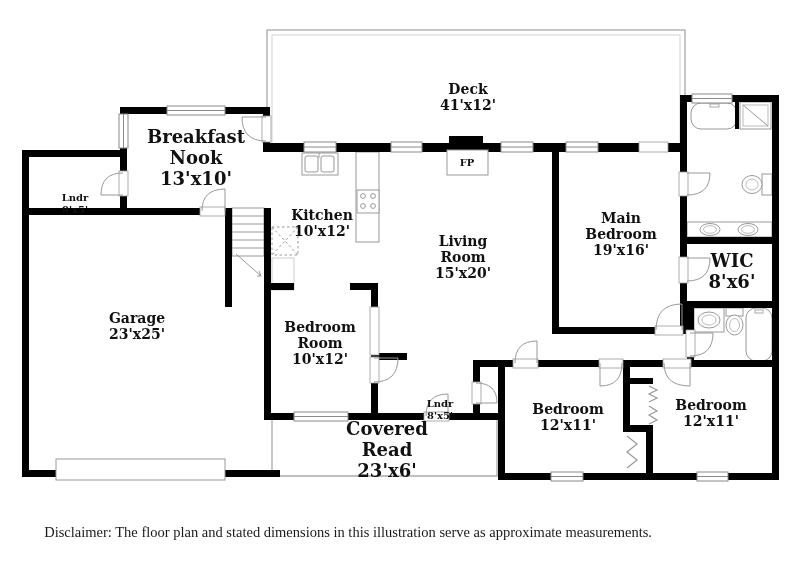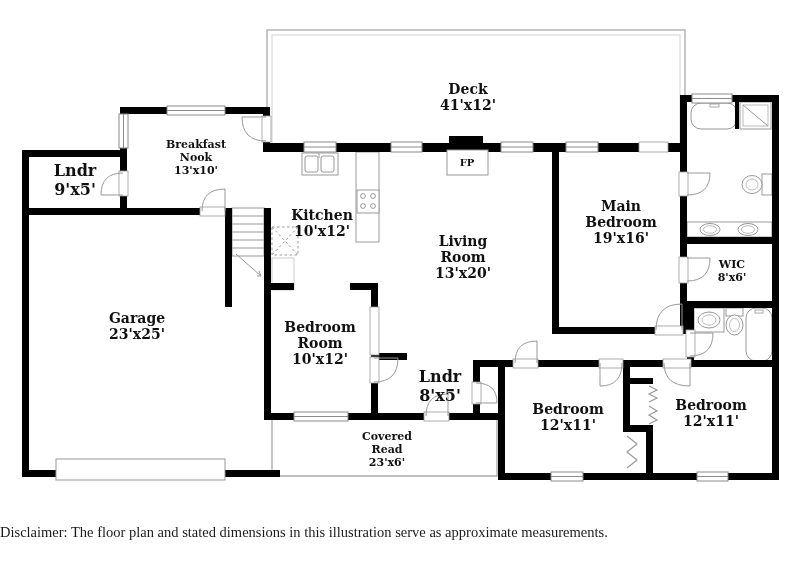--- a/index.html
+++ b/index.html
@@ -3,24 +3,24 @@
 <meta charset="utf-8">
 <style>
   html,body{margin:0;padding:0;background:#fff;}
   #plan{position:relative;width:800px;height:582px;background:#fff;overflow:hidden;
         font-family:"DejaVu Serif",serif;}
   svg{position:absolute;left:0;top:0;}
   .rlabel{position:absolute;transform:translate(-50%,-50%);text-align:center;
           font-weight:bold;color:#111;line-height:1.16;white-space:nowrap;
           font-family:"DejaVu Serif",serif;}
   .fs14{font-size:14px;text-align:center;}
-  .fs13{font-size:16px;}
-  .fs12{font-size:11px;}
+  .fs13{font-size:10px;margin-top:23px;}
+  .fs12{font-size:18px;}
   .fs9{font-size:10px;}
-  .disclaimer{position:absolute;left:0;width:652px;text-align:left;color:#1a1a1a;
+  .disclaimer{position:absolute;left:0;width:652px;text-align:right;color:#1a1a1a;
           font-family:"Liberation Serif",serif;font-size:14.5px;}
 </style>
 </head>
 <body>
 
 <div id="plan">
 
 <svg width="800" height="582" viewBox="0 0 800 582">
 
   <g fill="none">
@@ -224,23 +224,23 @@
     <div>Lndr</div>
       <div>9'x5'</div>
   </div>
   <div class="rlabel fs14" style="left:322px;top:223px">
     <div>Kitchen</div>
       <div>10'x12'</div>
   </div>
   <div class="rlabel fs14" style="left:463px;top:257px">
     <div>Living</div>
       <div>Room</div>
-      <div>13'x20'</div>
-  </div>
-  <div class="rlabel fs14" style="left:621px;top:222px">
+      <div>15'x20'</div>
+  </div>
+  <div class="rlabel fs14" style="left:621px;top:234px">
     <div>Main</div>
       <div>Bedroom</div>
       <div>19'x16'</div>
   </div>
   <div class="rlabel fs12" style="left:732px;top:272px">
     <div>WIC</div>
       <div>8'x6'</div>
   </div>
   <div class="rlabel fs14" style="left:137px;top:326px">
     <div>Garage</div>

